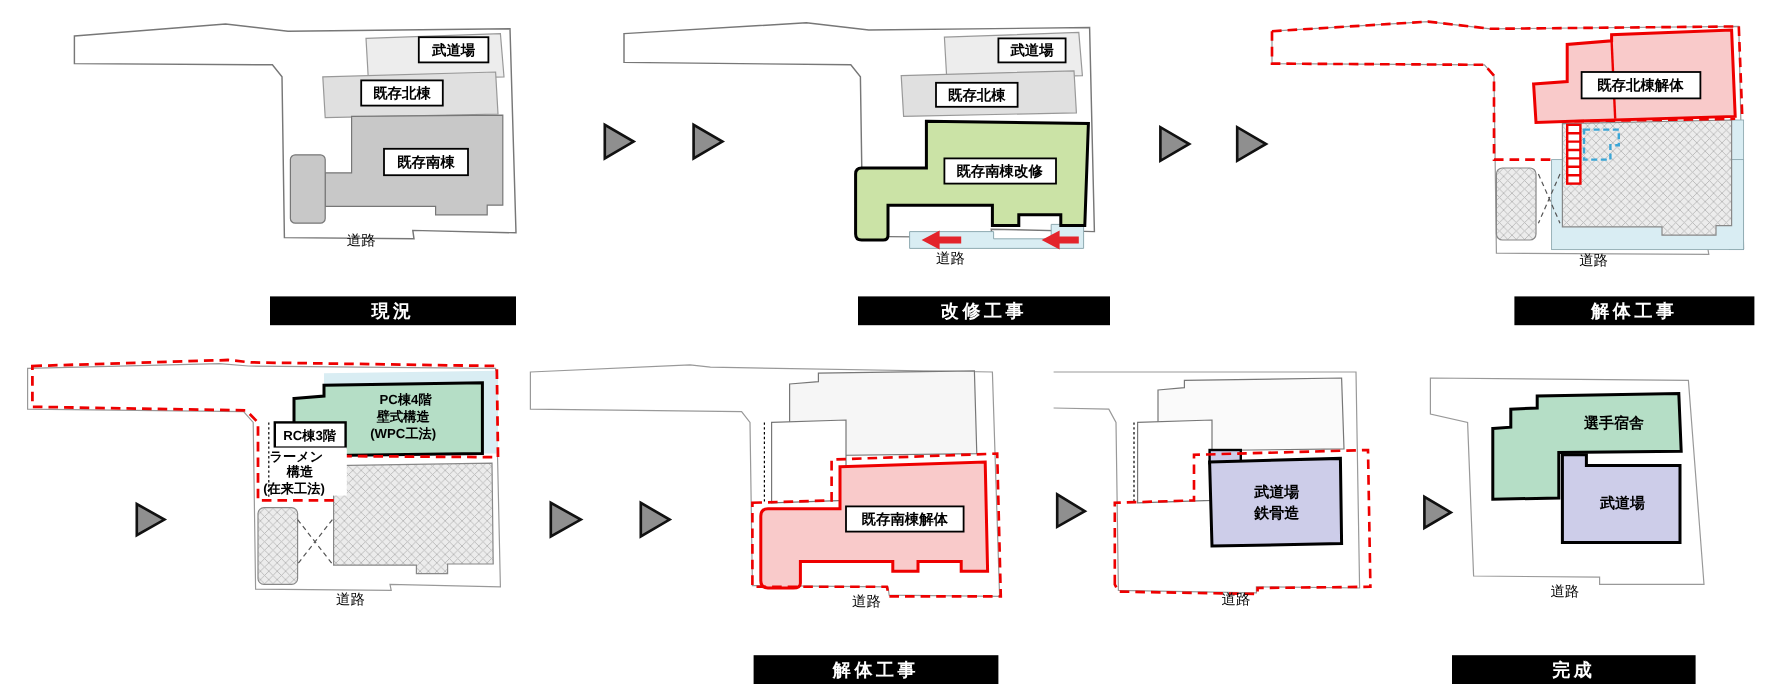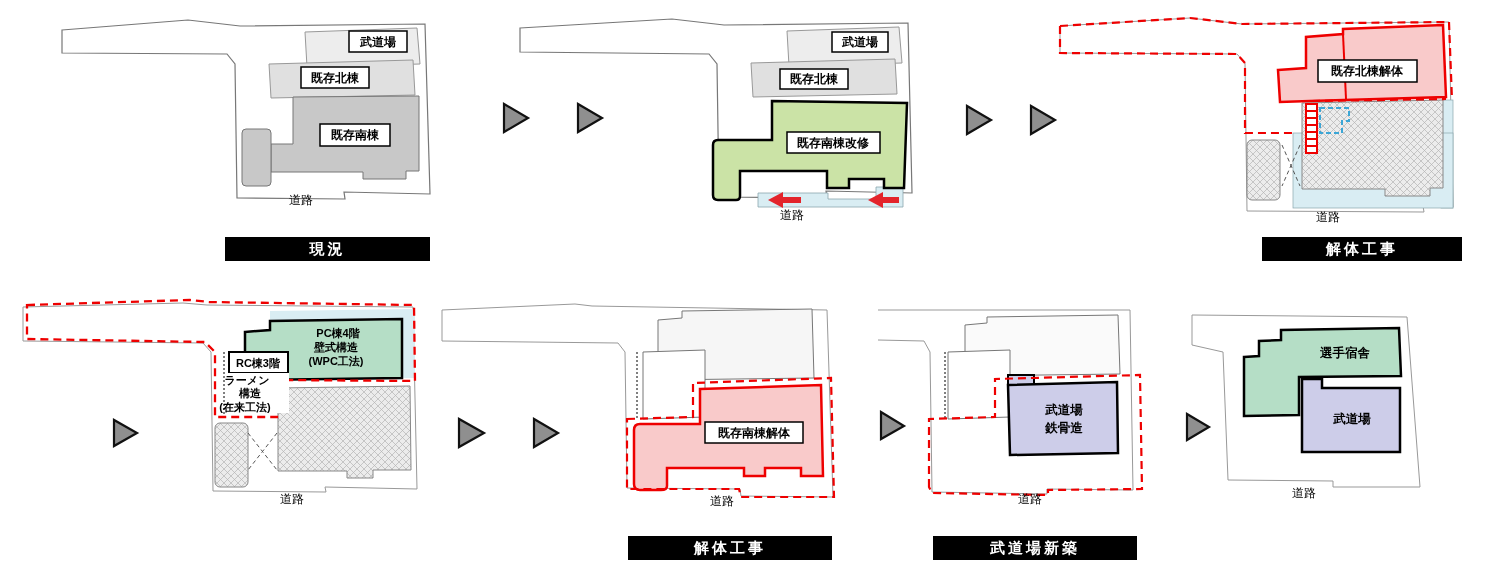--- a/index.html
+++ b/index.html
@@ -2,21 +2,21 @@
 <html><head>
 <meta charset="utf-8">
 <style>
   html,body{margin:0;padding:0;background:#ffffff;}
   body{width:1487px;height:576px;position:relative;overflow:hidden;
        font-family:"Liberation Sans","DejaVu Sans",sans-serif;}
   .stage{position:absolute;left:0;top:0;width:1487px;height:576px;border-radius:13px;}
   svg.plan{position:absolute;left:0;top:0;}
   .title-bar{position:absolute;background:#000;color:#fff;display:flex;
     align-items:center;justify-content:center;font-weight:bold;font-size:15px;
-    letter-spacing:3px;}
+    letter-spacing:3px;margin-top:10px;}
   svg text{font-family:"Liberation Sans","DejaVu Sans",sans-serif;fill:#000;}
   text.boxlbl{font-size:12px;font-weight:bold;text-anchor:middle;}
   text.smlbl{font-size:11px;font-weight:bold;text-anchor:middle;}
   text.roadlbl{font-size:12px;text-anchor:middle;}
   text.bldlbl{font-size:12.5px;font-weight:bold;text-anchor:middle;}
 </style>
 </head>
 <body>
 
 <div class="stage">
@@ -143,23 +143,26 @@
     <path d="M1302,379 L1322,379 L1322,388 L1400,388 L1400,452 L1302,452 Z" fill="#cdcde9" stroke="#000" stroke-width="2.5"></path>
     <text class="bldlbl" x="1345" y="357">選手宿舎</text>
     <text class="bldlbl" x="1352" y="423">武道場</text>
     <text class="roadlbl" x="1304" y="497">道路</text>
   </g>
 </svg>
 
 <div class="title-bar" style="left:225px;top:237px;width:205px;height:24px;">
   <span>現況</span>
 </div>
+<div class="title-bar" style="left:715px;top:237px;width:210px;height:24px;">
+  <span>改修工事</span>
+</div>
 <div class="title-bar" style="left:1262px;top:237px;width:200px;height:24px;">
   <span>解体工事</span>
 </div>
 <div class="title-bar" style="left:628px;top:536px;width:204px;height:24px;">
   <span>解体工事</span>
 </div>
-<div class="title-bar" style="left:933px;top:536px;width:204px;height:24px;">
-  <span>武道場新築</span>
+<div class="title-bar" style="left:1210px;top:536px;width:203px;height:24px;">
+  <span>完成</span>
 </div>
 
 </div>
 
 </body></html>

